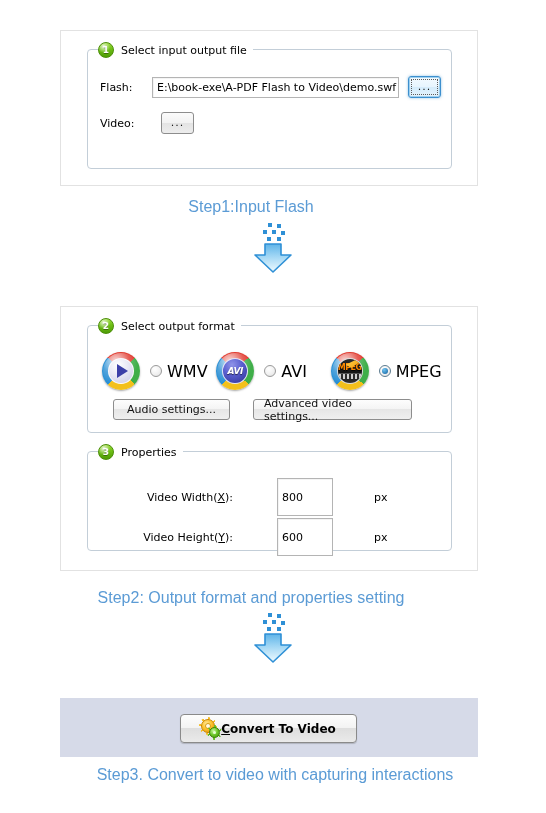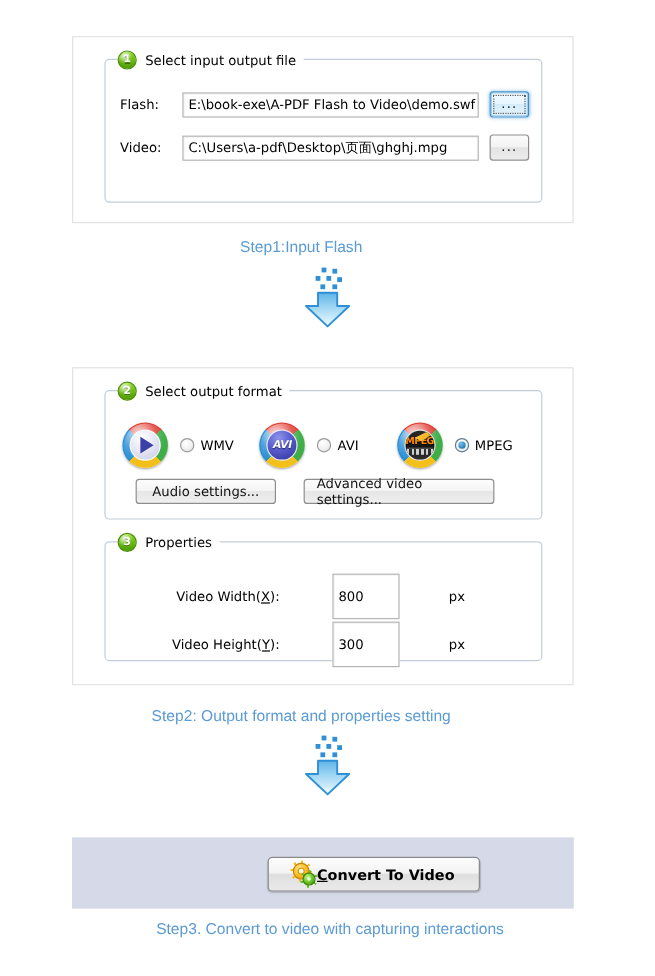--- a/index.html
+++ b/index.html
@@ -136,21 +136,21 @@
   }
   .browse-btn .dots { position: relative; top: 3px; }
 
   
   .step-caption {
     position: absolute;
     left: 0;
     width: 502px;
     text-align: center;
     color: #5b9bd5;
-    font-size: 13px;
+    font-size: 16px;
     font-family: "Liberation Sans", sans-serif;
   }
   #caption-1 { top: 198px; }
   #caption-2 { top: 589px; }
   #caption-3 { top: 766px; margin-left: 24px; }
 
   
   .arrow-wrap {
     position: absolute;
     left: 0;
@@ -274,21 +274,21 @@
   }
   .radio.checked { border-color: #5d7c90; }
   .radio.checked::after {
     content: "";
     position: absolute;
     left: 2px; top: 2px;
     width: 6px; height: 6px;
     border-radius: 50%;
     background: radial-gradient(circle at 35% 30%, #6fc4f2 0%, #2b7cb5 70%, #1a5b8a 100%);
   }
-  .radio-label { font-size: 11px; color: #000; }
+  .radio-label { font-size: 16px; color: #000; }
 
   .btn-row {
     position: absolute;
     top: 73px;
     left: 14px;
     display: flex;
     gap: 23px;
   }
   .std-btn {
     height: 21px;
@@ -347,21 +347,20 @@
     height: 29px;
     border: 1px solid #8a8a8a;
     border-radius: 4px;
     background: linear-gradient(180deg, #fdfdfd 0%, #f3f3f3 47%, #dedede 50%, #eaeaea 100%);
     box-sizing: border-box;
     display: flex;
     align-items: center;
     justify-content: center;
     gap: 0;
     box-shadow: 0 1px 1px rgba(0,0,0,0.18);
-    margin-left: 43px;
   }
   #btn-convert .label {
     font-size: 12px;
     font-weight: bold;
     color: #000;
   }
   #btn-convert .label u { text-decoration: underline; }
 
   .gears { position: relative; width: 20px; height: 20px; flex: 0 0 auto; }
   .gear {
@@ -447,21 +446,20 @@
       <span class="field-label">Flash:</span>
       <div class="text-input">E:\book-exe\A-PDF Flash to Video\demo.swf</div>
       <div class="browse-btn focused">
         <span class="focus-ring"></span>
         <span class="dots">...</span>
       </div>
     </div>
 
     <div class="field-row" id="row-video">
       <span class="field-label">Video:</span>
-      <div class="text-input">C:\Users\a-pdf\Desktop\页面\ghghj.mpg</div>
       <div class="browse-btn">
         <span class="dots">...</span>
       </div>
     </div>
 
   </div>
 </div>
 
 <div class="step-caption" id="caption-1">Step1:Input Flash</div>
 
@@ -545,21 +543,21 @@
     </div>
 
     <div class="prop-row" id="prop-width">
       <span class="prop-label"><span>Video Width(</span><u>X</u><span>):</span></span>
       <div class="num-input">800</div>
       <span class="unit">px</span>
     </div>
 
     <div class="prop-row" id="prop-height">
       <span class="prop-label"><span>Video Height(</span><u>Y</u><span>):</span></span>
-      <div class="num-input">300</div>
+      <div class="num-input">600</div>
       <span class="unit">px</span>
     </div>
   </div>
 
 </div>
 
 <div class="step-caption" id="caption-2">Step2: Output format and properties setting</div>
 
 <div class="arrow-wrap" id="arrow-2">
   <svg width="46" height="52" viewBox="0 0 46 52">

